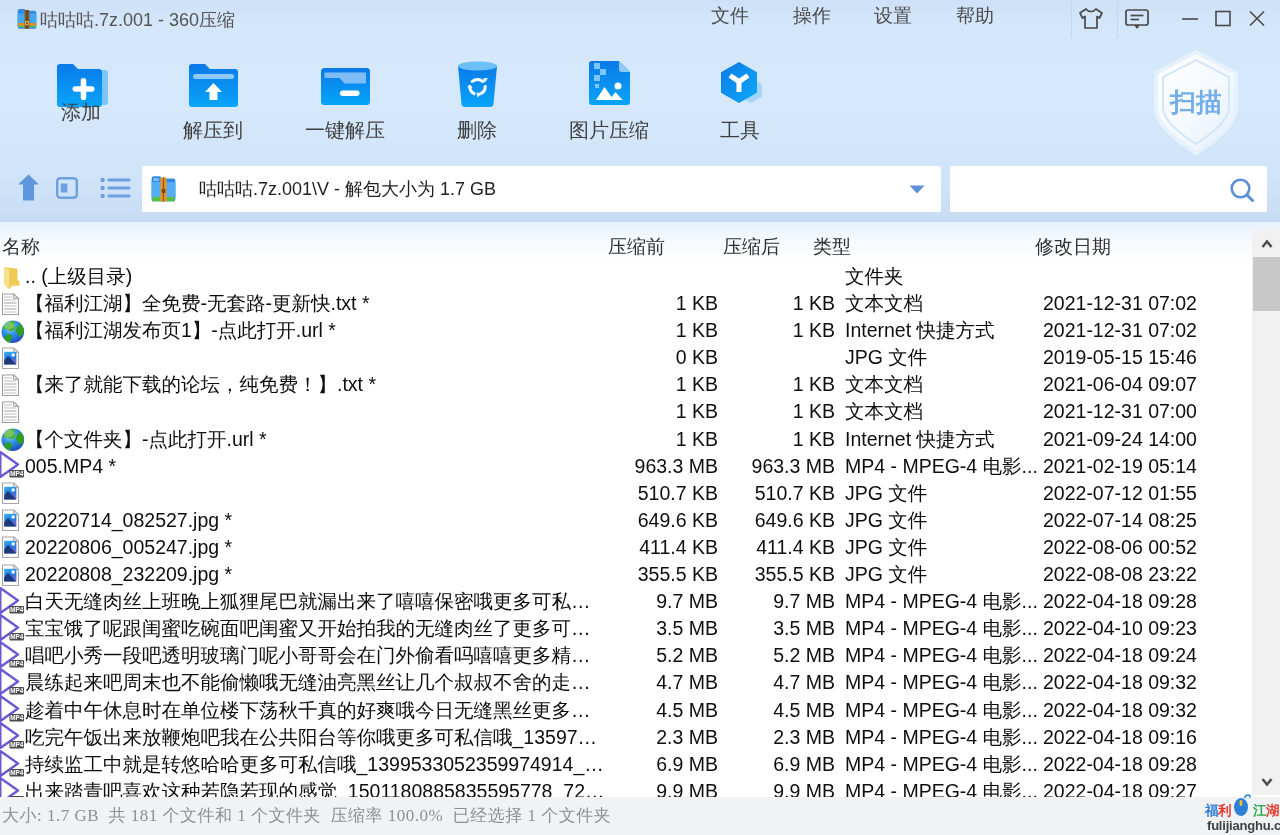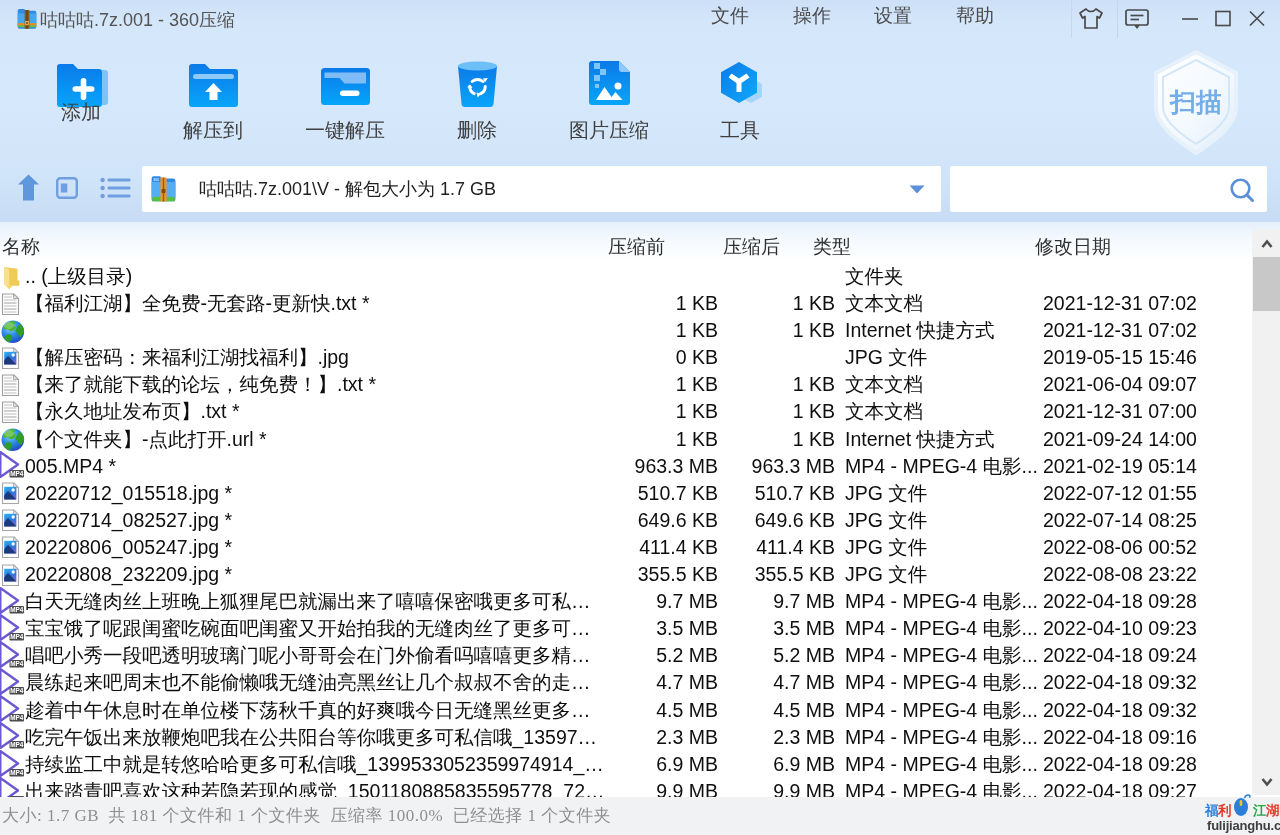--- a/index.html
+++ b/index.html
@@ -306,20 +306,21 @@
               <stop offset="100%" stop-color="#4444b4"></stop>
             </radialGradient>
           </defs>
           <circle cx="11.8" cy="11.8" r="11.3" fill="url(#gl)"></circle>
           <path d="M2.5 6.5 Q5 2.5 9.5 1.2 Q13 0.8 14.5 2.5 Q12 4.5 13.5 6 Q15.5 7 13.5 9.5 Q11 12.5 8.5 10.5 Q6.5 8.5 4.5 9.5 L2 9 Z" fill="#4cb32e"></path>
           <path d="M20 4.5 Q23 7.5 23.2 11.5 L20.5 16.5 Q18 17.5 17.5 15 Q17 12.5 14.8 12 Q13.5 10 15.5 8.5 L17 5.5 Q18.5 3.8 20 4.5 Z" fill="#2f9e22"></path>
           <path d="M6 14.5 Q9 13.5 10.5 15.5 Q12 17.5 10 19.5 Q8.5 21.5 8.8 23 Q5 21.5 3 18 Q4.5 15 6 14.5 Z" fill="#2f9e22"></path>
           <ellipse cx="8" cy="5.5" rx="5" ry="3.5" fill="#ffffff" opacity="0.25"></ellipse>
         </svg>
       </span>
+      <span class="c1">【福利江湖发布页1】-点此打开.url *</span>
       <span class="c2">1 KB</span>
       <span class="c3">1 KB</span>
       <span class="c4">Internet 快捷方式</span>
       <span class="c5">2021-12-31 07:02</span>
     </div>
 <div class="row" style="top:344.2px">
       <span class="ric">
         <svg width="19" height="23" viewBox="0 0 19 23">
           <path d="M1.5 1 h11.5 l4.5 4.5 v16 h-16 z" fill="#fdfdfd" stroke="#a6a6a6" stroke-width="1.1"></path>
           <path d="M12.6 1 l4.4 4.4 h-4.4 z" fill="#ececec" stroke="#a6a6a6" stroke-width="0.9"></path>
@@ -328,21 +329,20 @@
               <stop offset="0%" stop-color="#30b2f2"></stop>
               <stop offset="60%" stop-color="#2b77dd"></stop>
               <stop offset="100%" stop-color="#6f66d6"></stop>
             </linearGradient>
           </defs>
           <rect x="3.2" y="4.8" width="12.2" height="12.6" fill="url(#sky)"></rect>
           <circle cx="12.2" cy="8" r="1.7" fill="#ffffff"></circle>
           <path d="M3.2 17.4 V13.5 L7 9 L15.4 17.4 Z" fill="#1a3a7a"></path>
         </svg>
       </span>
-      <span class="c1">【解压密码：来福利江湖找福利】.jpg</span>
       <span class="c2">0 KB</span>
       <span class="c3"></span>
       <span class="c4">JPG 文件</span>
       <span class="c5">2019-05-15 15:46</span>
     </div>
 <div class="row" style="top:371.3px">
       <span class="ric">
         <svg width="19" height="23" viewBox="0 0 19 23">
           <path d="M1.5 1 h11.5 l4.5 4.5 v16 h-16 z" fill="#fefefe" stroke="#9d9d9d" stroke-width="1.1"></path>
           <path d="M12.6 1 l4.4 4.4 h-4.4 z" fill="#ececec" stroke="#9d9d9d" stroke-width="0.9"></path>
@@ -374,21 +374,20 @@
             <line x1="3" y1="7" x2="15.5" y2="7"></line>
             <line x1="3" y1="13" x2="15.5" y2="13"></line>
             <line x1="3" y1="19" x2="15.5" y2="19"></line>
           </g>
           <g stroke="#a9a9a9" stroke-width="1.1">
             <line x1="3" y1="10" x2="15.5" y2="10"></line>
             <line x1="3" y1="16" x2="15.5" y2="16"></line>
           </g>
         </svg>
       </span>
-      <span class="c1">【永久地址发布页】.txt *</span>
       <span class="c2">1 KB</span>
       <span class="c3">1 KB</span>
       <span class="c4">文本文档</span>
       <span class="c5">2021-12-31 07:00</span>
     </div>
 <div class="row" style="top:425.5px">
       <span class="ric">
         <svg width="24" height="24" viewBox="0 0 24 24">
           <defs>
             <radialGradient id="gl" cx="38%" cy="30%" r="78%">
@@ -435,21 +434,20 @@
               <stop offset="0%" stop-color="#30b2f2"></stop>
               <stop offset="60%" stop-color="#2b77dd"></stop>
               <stop offset="100%" stop-color="#6f66d6"></stop>
             </linearGradient>
           </defs>
           <rect x="3.2" y="4.8" width="12.2" height="12.6" fill="url(#sky)"></rect>
           <circle cx="12.2" cy="8" r="1.7" fill="#ffffff"></circle>
           <path d="M3.2 17.4 V13.5 L7 9 L15.4 17.4 Z" fill="#1a3a7a"></path>
         </svg>
       </span>
-      <span class="c1">20220712_015518.jpg *</span>
       <span class="c2">510.7 KB</span>
       <span class="c3">510.7 KB</span>
       <span class="c4">JPG 文件</span>
       <span class="c5">2022-07-12 01:55</span>
     </div>
 <div class="row" style="top:506.8px">
       <span class="ric">
         <svg width="19" height="23" viewBox="0 0 19 23">
           <path d="M1.5 1 h11.5 l4.5 4.5 v16 h-16 z" fill="#fdfdfd" stroke="#a6a6a6" stroke-width="1.1"></path>
           <path d="M12.6 1 l4.4 4.4 h-4.4 z" fill="#ececec" stroke="#a6a6a6" stroke-width="0.9"></path>

